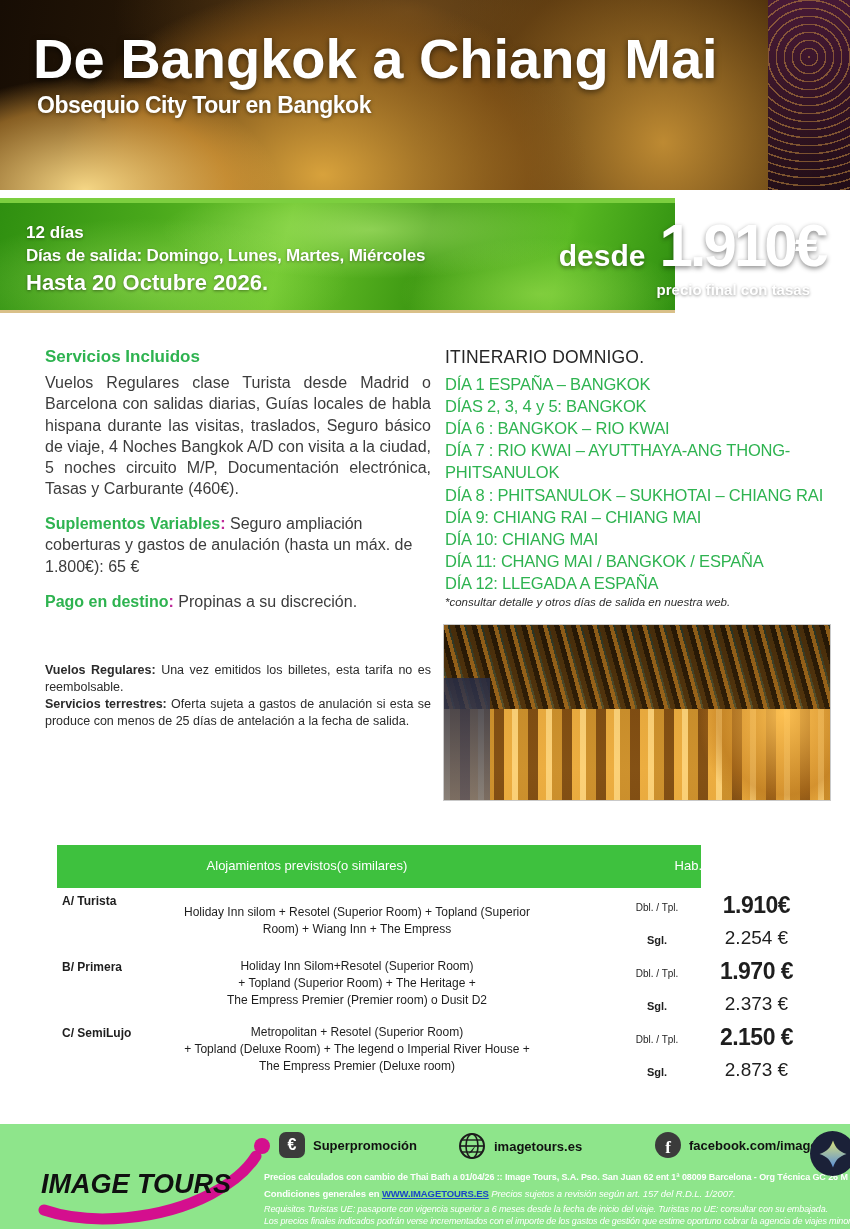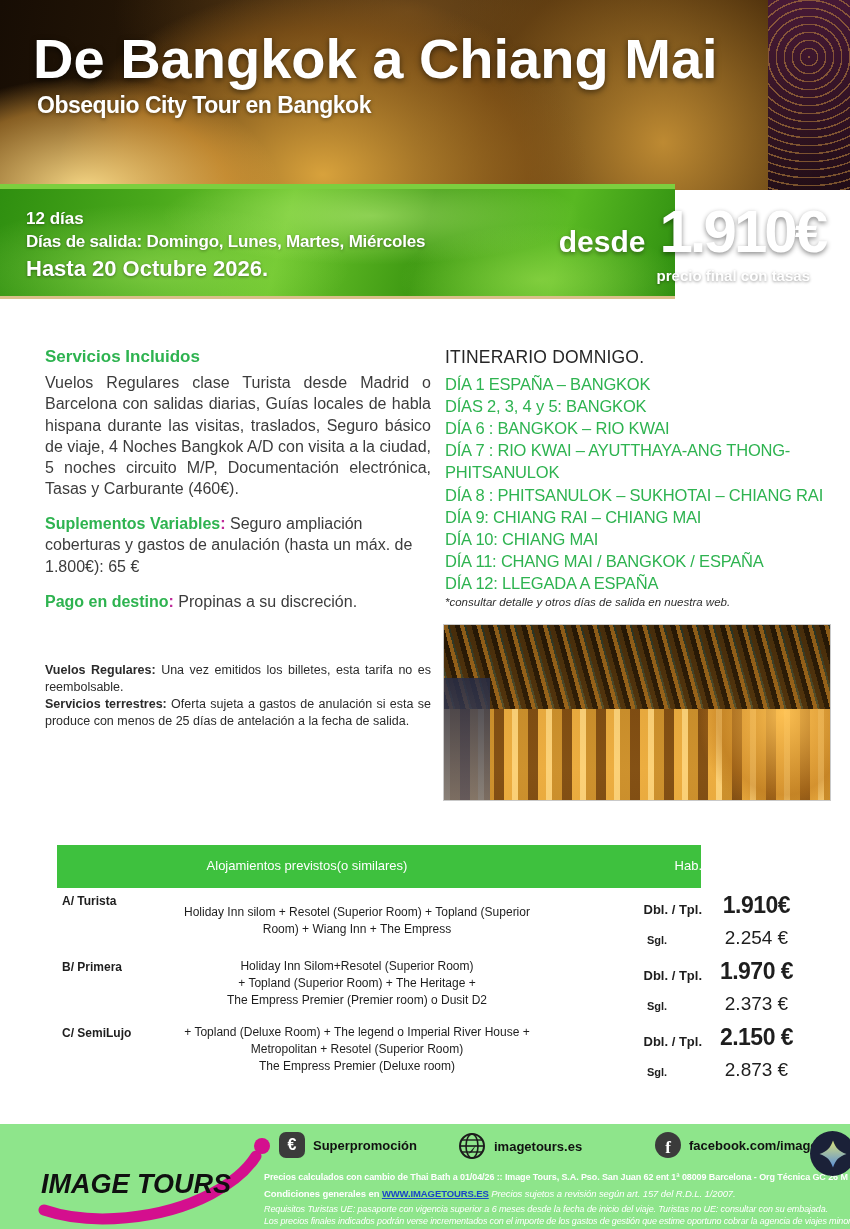--- a/index.html
+++ b/index.html
@@ -33,21 +33,21 @@
     text-shadow:0 2px 6px rgba(0,0,0,.55);
   }
   .hero-subtitle {
     position:absolute; left:37px; top:92px; color:#ffffff;
     font-size:23px; font-weight:700; letter-spacing:-0.5px;
     text-shadow:0 1px 4px rgba(0,0,0,.5);
   }
 
   
   .banner {
-    position:absolute; left:0; top:184px; width:675px; height:115px;
+    position:absolute; left:0; top:198px; width:675px; height:115px;
     background:
       radial-gradient(ellipse 300px 70px at 55% 25%, rgba(215,255,150,.45), transparent 70%),
       radial-gradient(ellipse 280px 90px at 22% 75%, rgba(190,245,115,.4), transparent 72%),
       radial-gradient(ellipse 200px 80px at 80% 85%, rgba(170,230,90,.5), transparent 70%),
       linear-gradient(105deg, #2f8f10 0%, #49a81b 22%, #6cc52c 42%, #3f9a13 62%, #58b822 82%, #2f8f10 100%);
     border-top:5px solid #7ccf3f;
     border-bottom:3px solid #d9c089;
     color:#fff;
   }
   .banner-left { position:absolute; left:26px; top:20px; }
@@ -106,21 +106,21 @@
   .th-accom { position:absolute; left:0; top:13px; width:500px; text-align:center; }
   .th-hab   { position:absolute; left:555px; top:13px; width:90px; text-align:right; }
   .th-until { position:absolute; left:645px; top:6px; width:109px; text-align:center; line-height:1.25; }
   .trow { position:absolute; left:57px; width:754px; color:#1e1e1e; }
   .trow-a { top:890px; height:66px; }
   .trow-b { top:956px; height:66px; }
   .trow-c { top:1022px; height:70px; }
   .t-cat { position:absolute; left:5px; top:4px; font-size:12px; font-weight:700; }
   .t-desc { position:absolute; left:60px; top:14px; width:480px; text-align:center; font-size:12px; line-height:1.42; }
   .trow-b .t-desc, .trow-c .t-desc { top:2px; }
-  .t-dbl-label { position:absolute; left:555px; top:12px; width:90px; text-align:right; font-size:13px; font-weight:700; }
+  .t-dbl-label { position:absolute; left:555px; top:12px; width:90px; text-align:center; font-size:10px; font-weight:400; }
   .t-sgl-label { position:absolute; left:555px; top:44px; width:90px; text-align:center; font-size:11px; font-weight:700; }
   .t-dbl-price { position:absolute; left:645px; top:2px; width:109px; text-align:center; font-size:23px; font-weight:700; letter-spacing:-0.5px; }
   .t-sgl-price { position:absolute; left:645px; top:37px; width:109px; text-align:center; font-size:19px; }
 
   
   .footer {
     position:absolute; left:0; top:1124px; width:850px; height:105px;
     background:#8ee58b;
   }
   .logo { position:absolute; left:12px; top:10px; width:240px; height:92px;margin-left:24px; }
@@ -244,22 +244,22 @@
     </div>
     <div class="t-dbl-label">Dbl. / Tpl.</div>
     <div class="t-sgl-label">Sgl.</div>
     <div class="t-dbl-price">1.970 €</div>
     <div class="t-sgl-price">2.373 €</div>
   </div>
 
   <div class="trow trow-c">
     <div class="t-cat">C/ SemiLujo</div>
     <div class="t-desc">
+      <div>Metropolitan + Resotel (Superior Room)</div>
       <div>+ Topland (Deluxe Room) + The legend o Imperial River House +</div>
-      <div>Metropolitan + Resotel (Superior Room)</div>
       <div>The Empress Premier (Deluxe room)</div>
     </div>
     <div class="t-dbl-label">Dbl. / Tpl.</div>
     <div class="t-sgl-label">Sgl.</div>
     <div class="t-dbl-price">2.150 €</div>
     <div class="t-sgl-price">2.873 €</div>
   </div>
 
   <div class="footer">
     <div class="logo">

